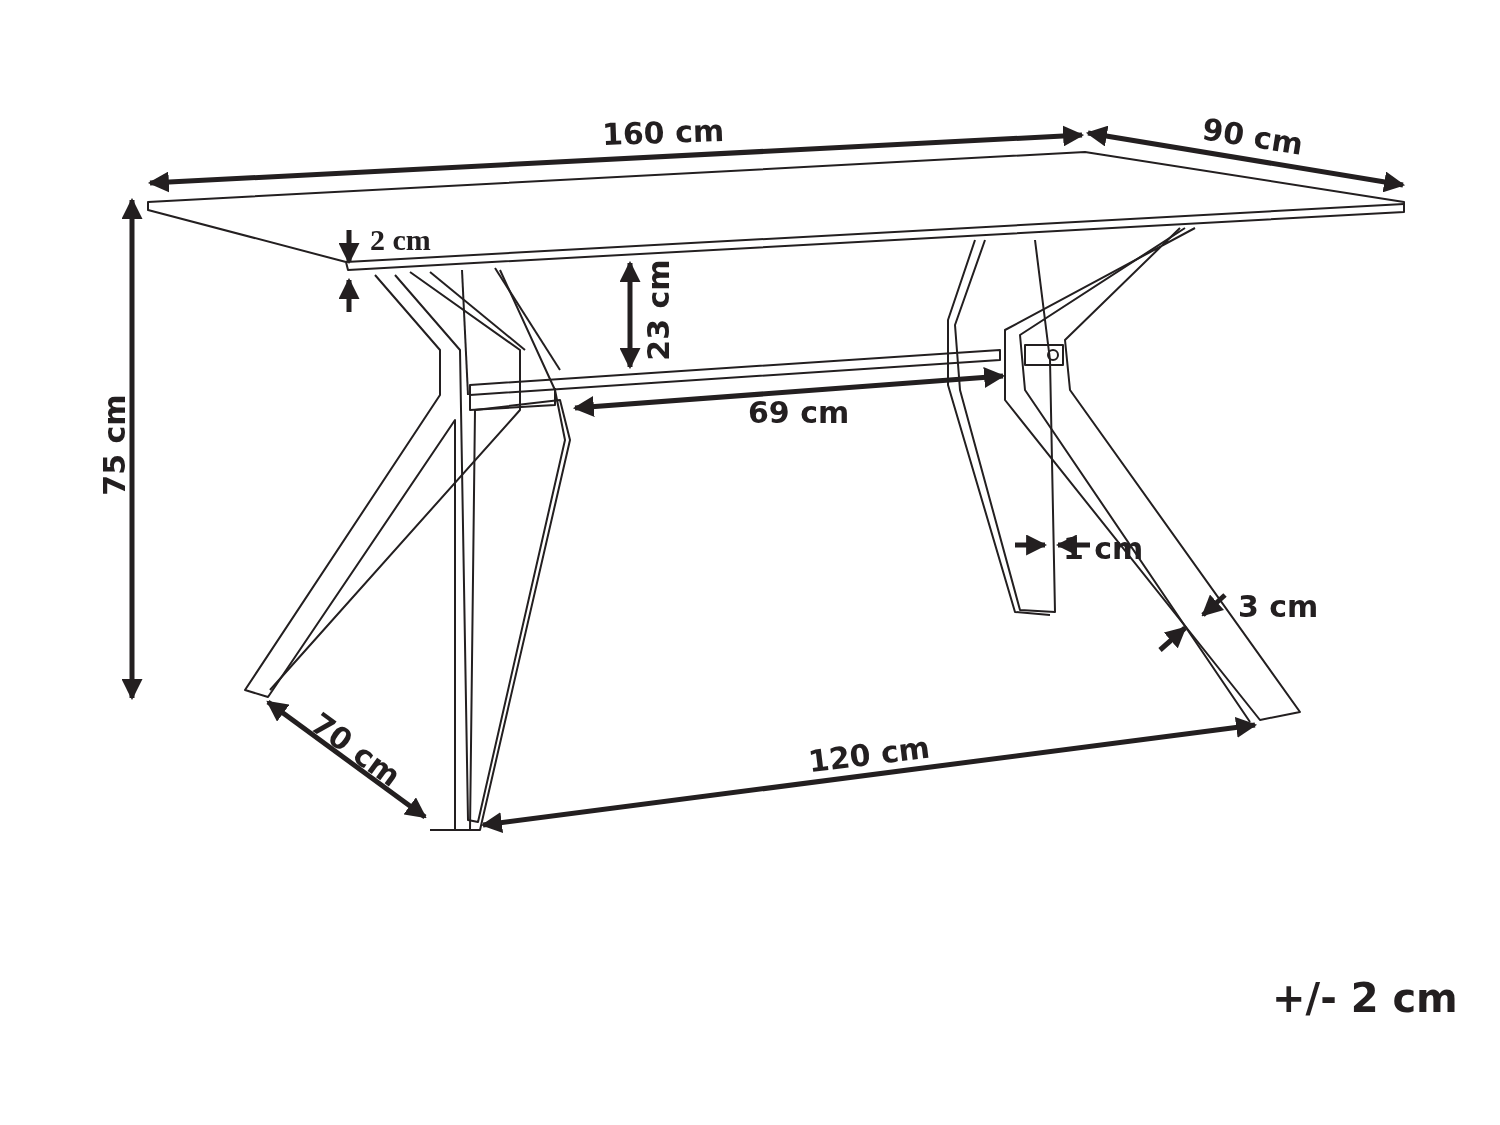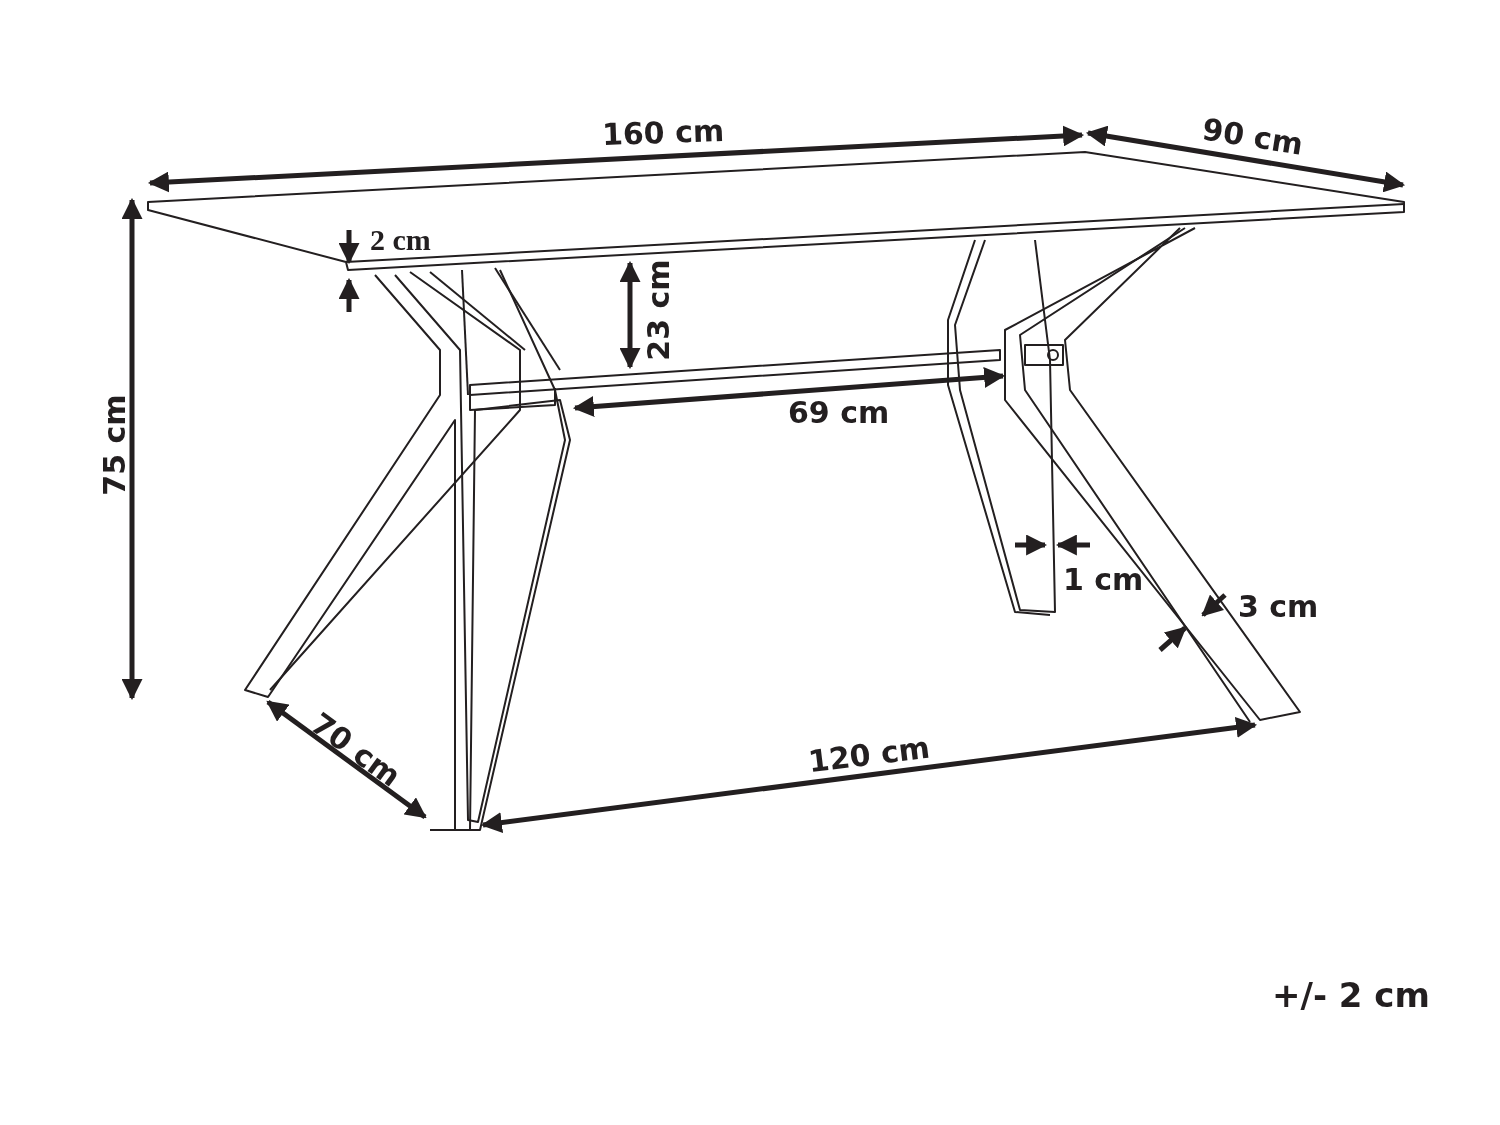--- a/index.html
+++ b/index.html
@@ -1,19 +1,19 @@
 <!DOCTYPE html>
 <html><head>
 <meta charset="utf-8">
 <style>
   html, body { margin: 0; padding: 0; background: #ffffff; }
   body { width: 1500px; height: 1125px; position: relative; overflow: hidden; font-family: "Liberation Sans", sans-serif; }
   svg { position: absolute; left: 0; top: 0; }
   .lbl { position: absolute; font-family: "DejaVu Sans", sans-serif; font-weight: bold; font-size: 30px; color: #231f20; white-space: nowrap; line-height: 1; }
-  .tol { font-size: 34px; }
+  .tol { font-size: 40px; }
 </style>
 </head>
 <body>
 
 <svg width="1500" height="1125" viewBox="0 0 1500 1125">
   <defs>
     <marker id="ah" viewBox="0 0 10 10" refX="9" refY="5" markerWidth="4.2" markerHeight="4.2" orient="auto-start-reverse">
       <path d="M0,0 L10,5 L0,10 z" fill="#231f20"></path>
     </marker>
   </defs>
@@ -58,18 +58,18 @@
     <line x1="268" y1="702" x2="425" y2="817" marker-start="url(#ah)" marker-end="url(#ah)"></line>
     <line x1="483" y1="825" x2="1255" y2="725" marker-start="url(#ah)" marker-end="url(#ah)"></line>
   </g>
 </svg>
 
 <div class="lbl" style="left:602px;top:118px;transform:rotate(-2deg);">160 cm</div>
 <div class="lbl" style="left:1202px;top:122px;transform:rotate(9deg);">90 cm</div>
 <div class="lbl" style="left:64px;top:430px;transform:rotate(-90deg);">75 cm</div>
 <div class="lbl" style="left:370px;top:225px;font-family:Liberation Serif, serif;">2 cm</div>
 <div class="lbl" style="left:608px;top:295px;transform:rotate(-90deg);">23 cm</div>
-<div class="lbl" style="left:748px;top:398px;margin-left:40px;">69 cm</div>
-<div class="lbl" style="left:1063px;top:565px;">1 cm</div>
+<div class="lbl" style="left:748px;top:398px;">69 cm</div>
+<div class="lbl" style="left:1063px;top:534px;">1 cm</div>
 <div class="lbl" style="left:1238px;top:592px;">3 cm</div>
 <div class="lbl" style="left:305px;top:735px;transform:rotate(36deg);">70 cm</div>
 <div class="lbl" style="left:808px;top:740px;transform:rotate(-7deg);">120 cm</div>
 <div class="lbl tol" style="left:1272px;top:978px;">+/- 2 cm</div>
 
 </body></html>

